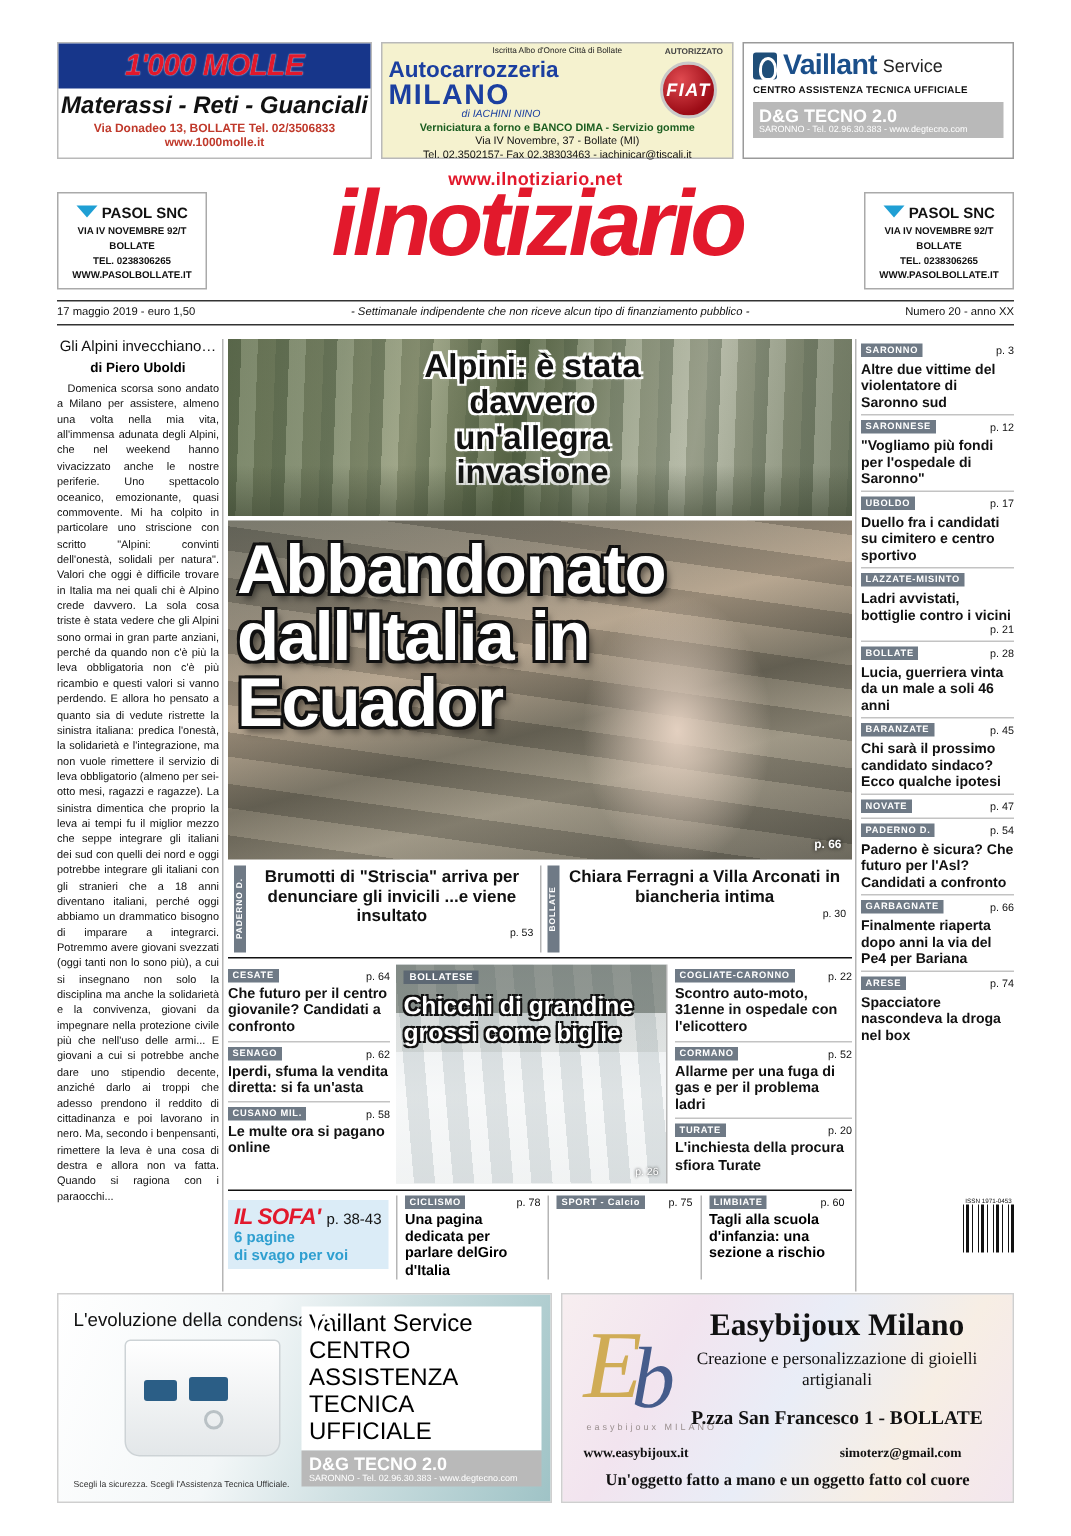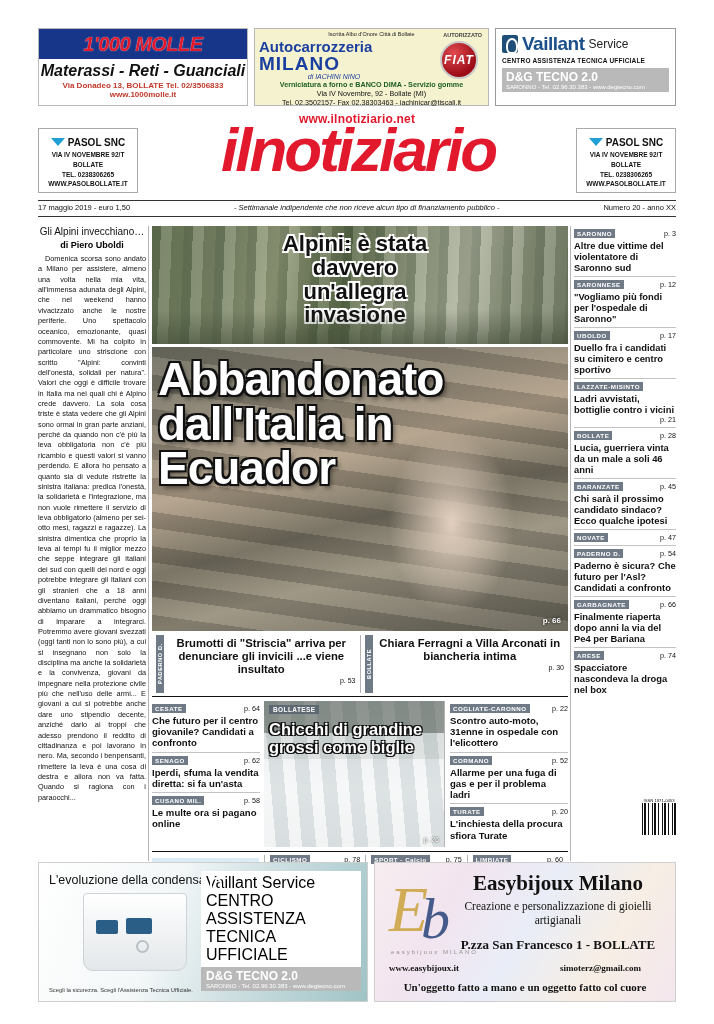--- a/index.html
+++ b/index.html
@@ -77,21 +77,21 @@
   }
   .alpini-photo:before { content:""; position:absolute; inset:0;
       background:repeating-linear-gradient(92deg, rgba(40,55,30,.35) 0 9px, rgba(200,205,180,.18) 9px 20px, rgba(70,80,50,.3) 20px 32px);
       opacity:.85; }
   .alpini-photo:after { content:""; position:absolute; left:0; right:0; bottom:0; height:34px;
       background:linear-gradient(180deg, rgba(110,120,95,0), rgba(60,70,50,.55)); }
   .alpini-head { position:absolute; right:118px; top:6px; width:190px; text-align:center;
       font-size:22px; font-weight:bold; color:#111; line-height:1.08;
       text-shadow:-1.6px -1.6px 0 #fff,1.6px -1.6px 0 #fff,-1.6px 1.6px 0 #fff,1.6px 1.6px 0 #fff,0 0 3px #fff; }
 
-  .main-photo { height:284px; margin-top:3px; position:relative;
+  .main-photo { height:226px; margin-top:3px; position:relative;
       background:linear-gradient(165deg,#6e6f64 0%,#8c8475 22%,#b6a48e 40%,#6f6a5c 58%,#9a9382 72%,#5d5b51 100%); }
   .main-photo:before { content:""; position:absolute; inset:0;
      background:
        radial-gradient(ellipse 90px 130px at 72% 62%, rgba(232,212,196,.95), rgba(232,212,196,0) 70%),
        repeating-linear-gradient(8deg, rgba(60,58,48,.25) 0 16px, rgba(190,180,160,.15) 16px 34px);
   }
   .main-head { position:absolute; left:6px; top:10px; font-size:46px; font-weight:bold; color:#fff;
       line-height:0.97; letter-spacing:-1px;
       text-shadow:-2px -2px 0 #111,2px -2px 0 #111,-2px 2px 0 #111,2px 2px 0 #111,3px 4px 5px rgba(0,0,0,.5); }
   .main-pg { position:absolute; right:7px; bottom:6px; font-size:8px; font-weight:bold; color:#fff;
@@ -195,21 +195,21 @@
       <div class="l4">www.1000molle.it</div>
     </div>
 
     <div class="ad-iachini">
       <div class="tiny">Iscritta Albo d'Onore Città di Bollate</div>
       <div class="autor">AUTORIZZATO</div>
       <div class="h1">Autocarrozzeria</div>
       <div class="h2">MILANO</div>
       <div class="h3">di IACHINI NINO</div>
       <div class="l">Verniciatura a forno e BANCO DIMA - Servizio gomme</div>
-      <div class="l dk">Via IV Novembre, 92 - Bollate (MI)</div>
+      <div class="l dk">Via IV Novembre, 37 - Bollate (MI)</div>
       <div class="l dk">Tel. 02.3502157- Fax 02.38303463 - iachinicar@tiscali.it</div>
       <div class="fiat">
           <i>FIAT</i>
         </div>
     </div>
 
     <div class="ad-vaillant">
       <div class="vrow">
         <span class="vlogo"></span>
         <span class="vname">Vaillant</span>

